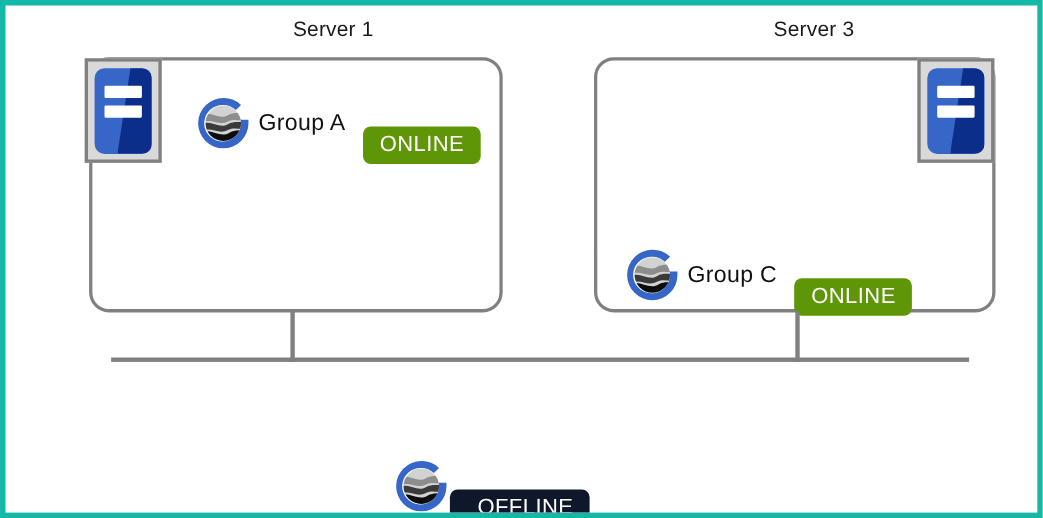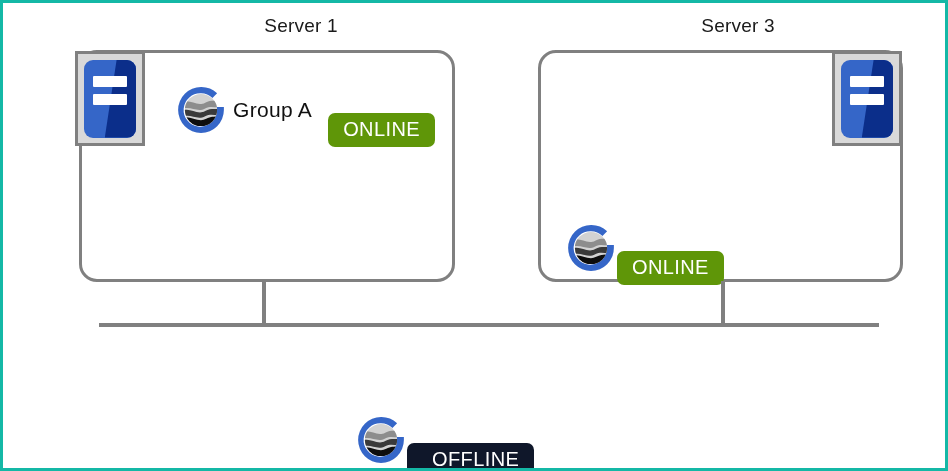--- a/index.html
+++ b/index.html
@@ -8,21 +8,21 @@
     background: #ffffff;
   }
   body {
     font-family: "Liberation Sans", sans-serif;
   }
   #canvas {
     position: relative;
     width: 948px;
     height: 471px;
     background: #ffffff;
-    border: 3px solid #14b8a6;
+    border: 5px solid #14b8a6;
     box-sizing: border-box;
     overflow: hidden;
   }
 
   
   .server-title {
     position: absolute;
     font-size: 19px;
     color: #1a1a1a;
     letter-spacing: 0.2px;
@@ -184,20 +184,21 @@
         </clipPath>
       <g clip-path="url(#globeClipC)">
         <rect x="15" y="19" width="70" height="62" fill="#d2d2d2"></rect>
         <path d="M13 36 C28 27, 42 45, 58 36 C70 29, 80 34, 90 31 L90 44
                  C78 47, 70 41, 58 47 C42 56, 28 40, 13 49 Z" fill="#8d8d8d"></path>
         <path d="M13 52 C28 43, 42 61, 58 52 C70 45, 80 50, 90 47 L90 59
                  C78 62, 70 56, 58 62 C42 71, 28 55, 13 64 Z" fill="#3a3a3a"></path>
         <path d="M13 66 C28 58, 44 76, 60 67 C72 60, 82 64, 90 61 L90 84 L13 84 Z" fill="#0d0d0d"></path>
       </g>
     </svg>
+    <span class="group-label">Group  C</span>
     <span class="status-badge status-online">ONLINE</span>
   </div>
 
   <div class="vline" style="left:259px; top:278px; height:46px;"></div>
   <div class="vline" style="left:718px; top:278px; height:46px;"></div>
   <div class="hline" style="left:96px; top:320px; width:780px;"></div>
 
   <div class="group-row" style="left:352px; top:400px;">
     <svg class="group-logo" viewBox="0 0 100 100">
       <path d="M50 6 A44 44 0 1 0 94 50 L94 44 L54 44 L54 56 L80 56

